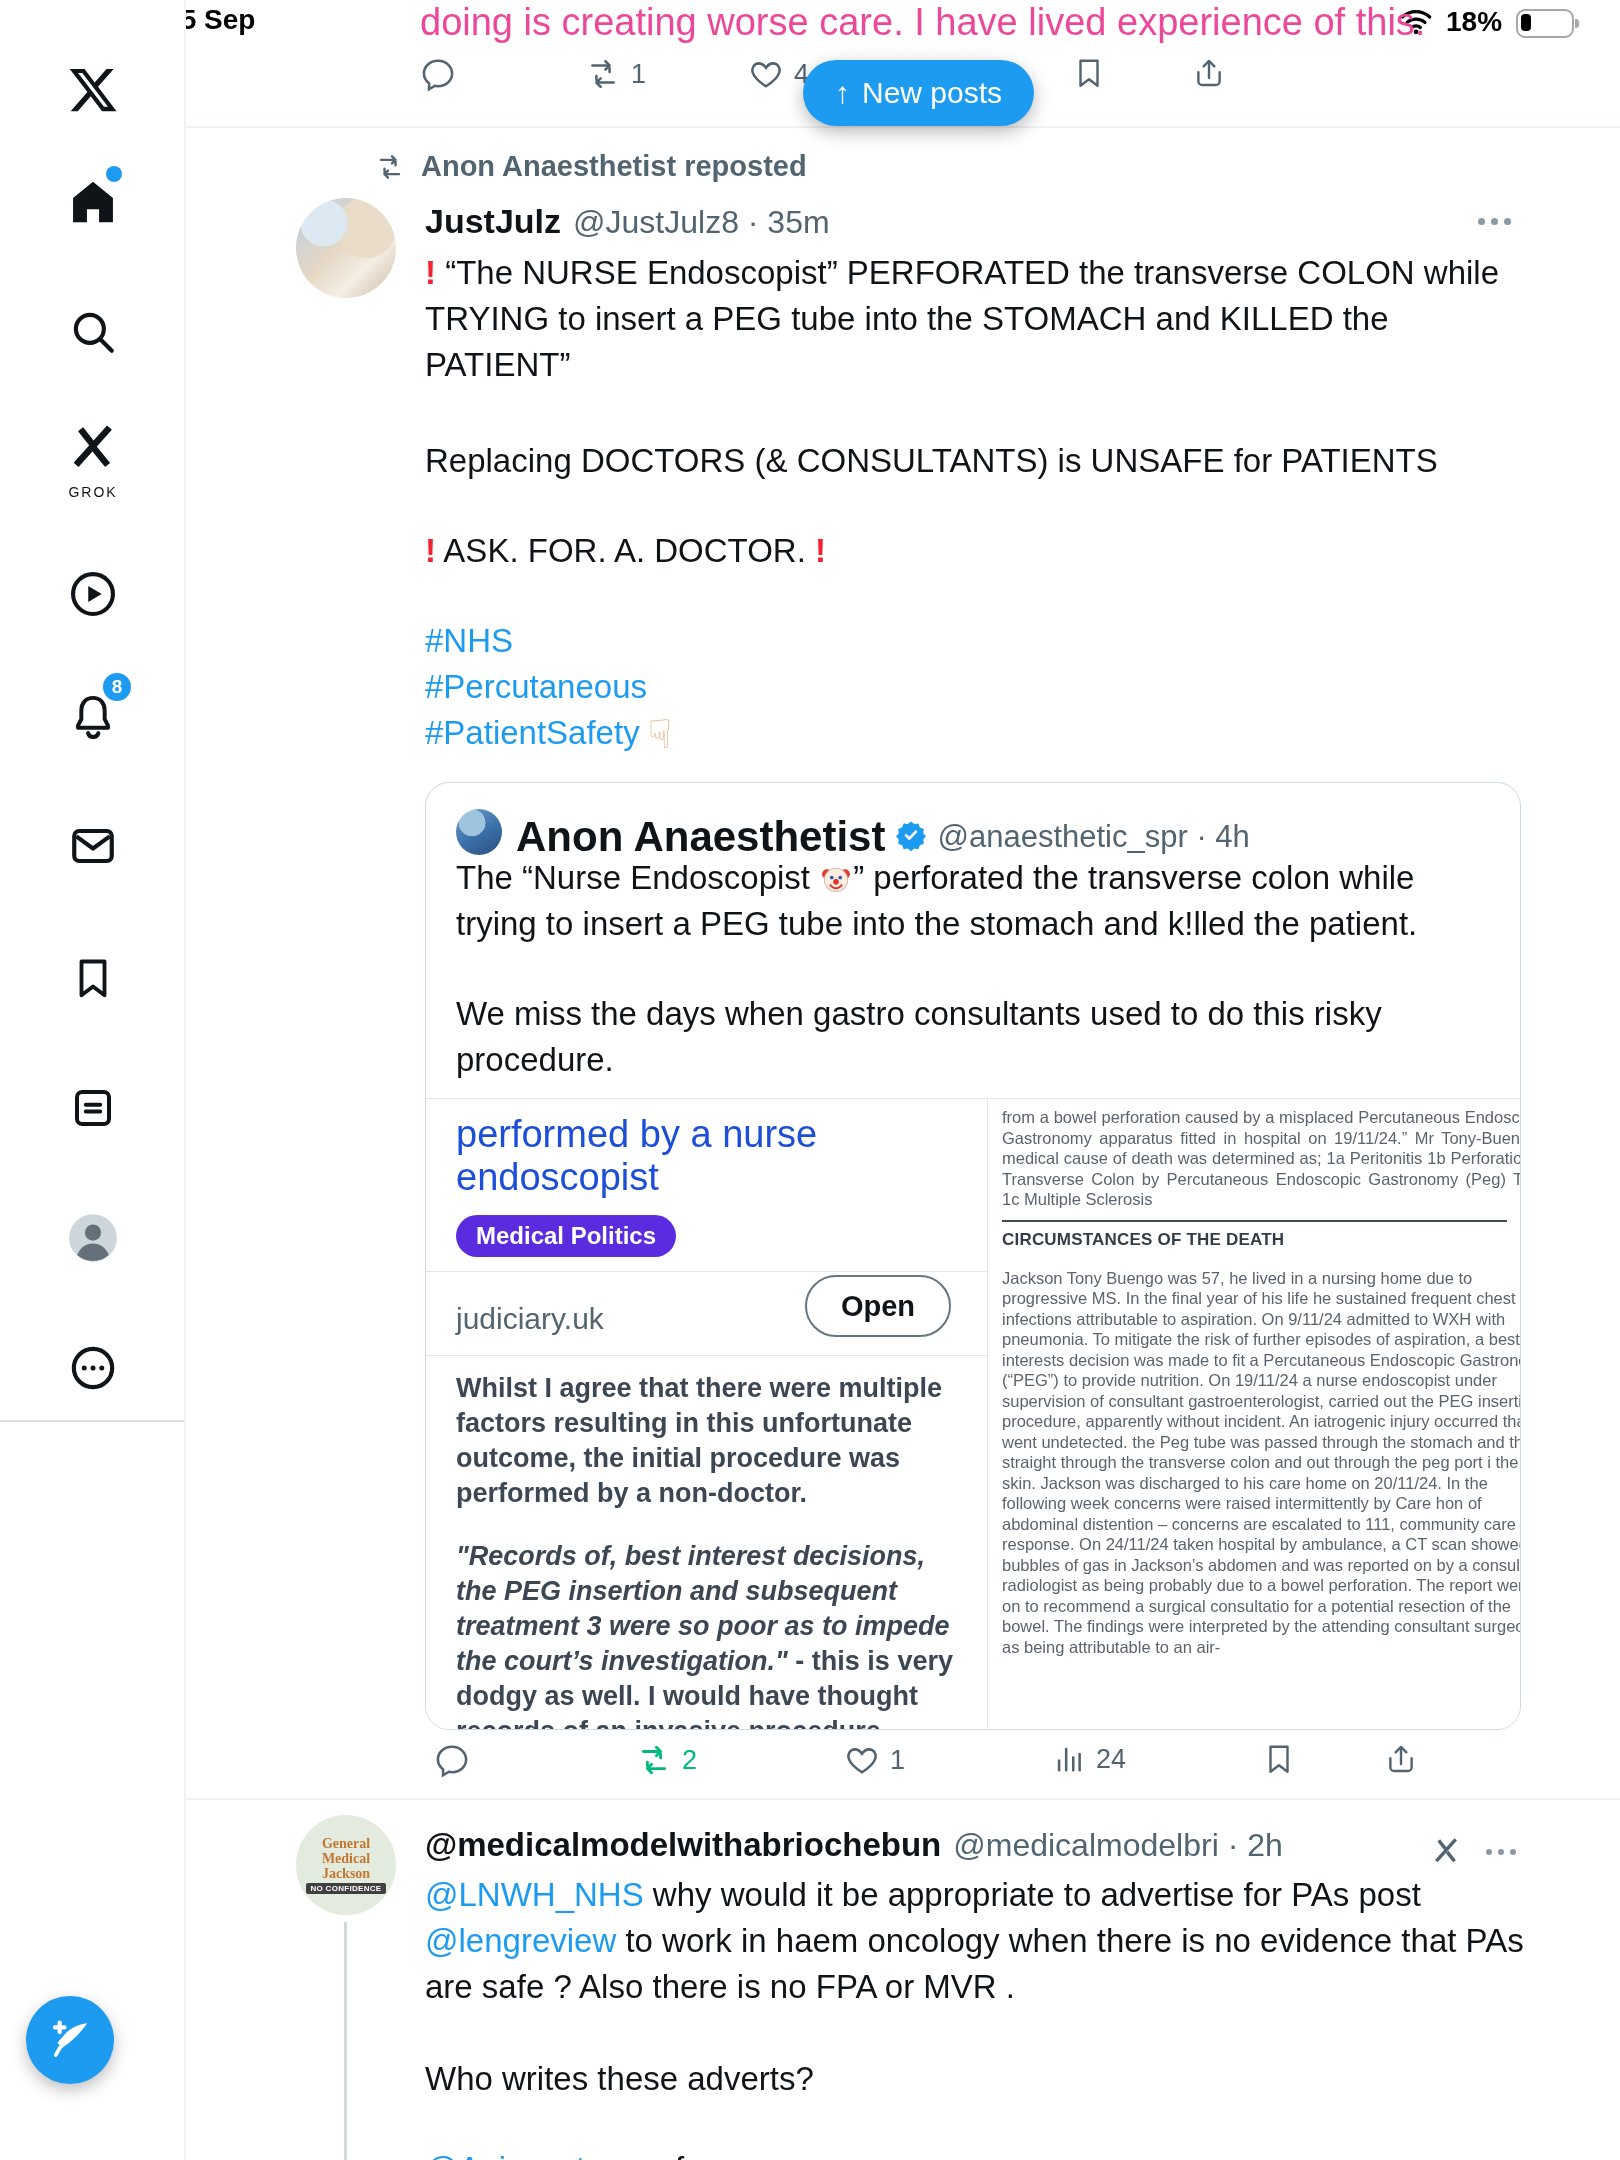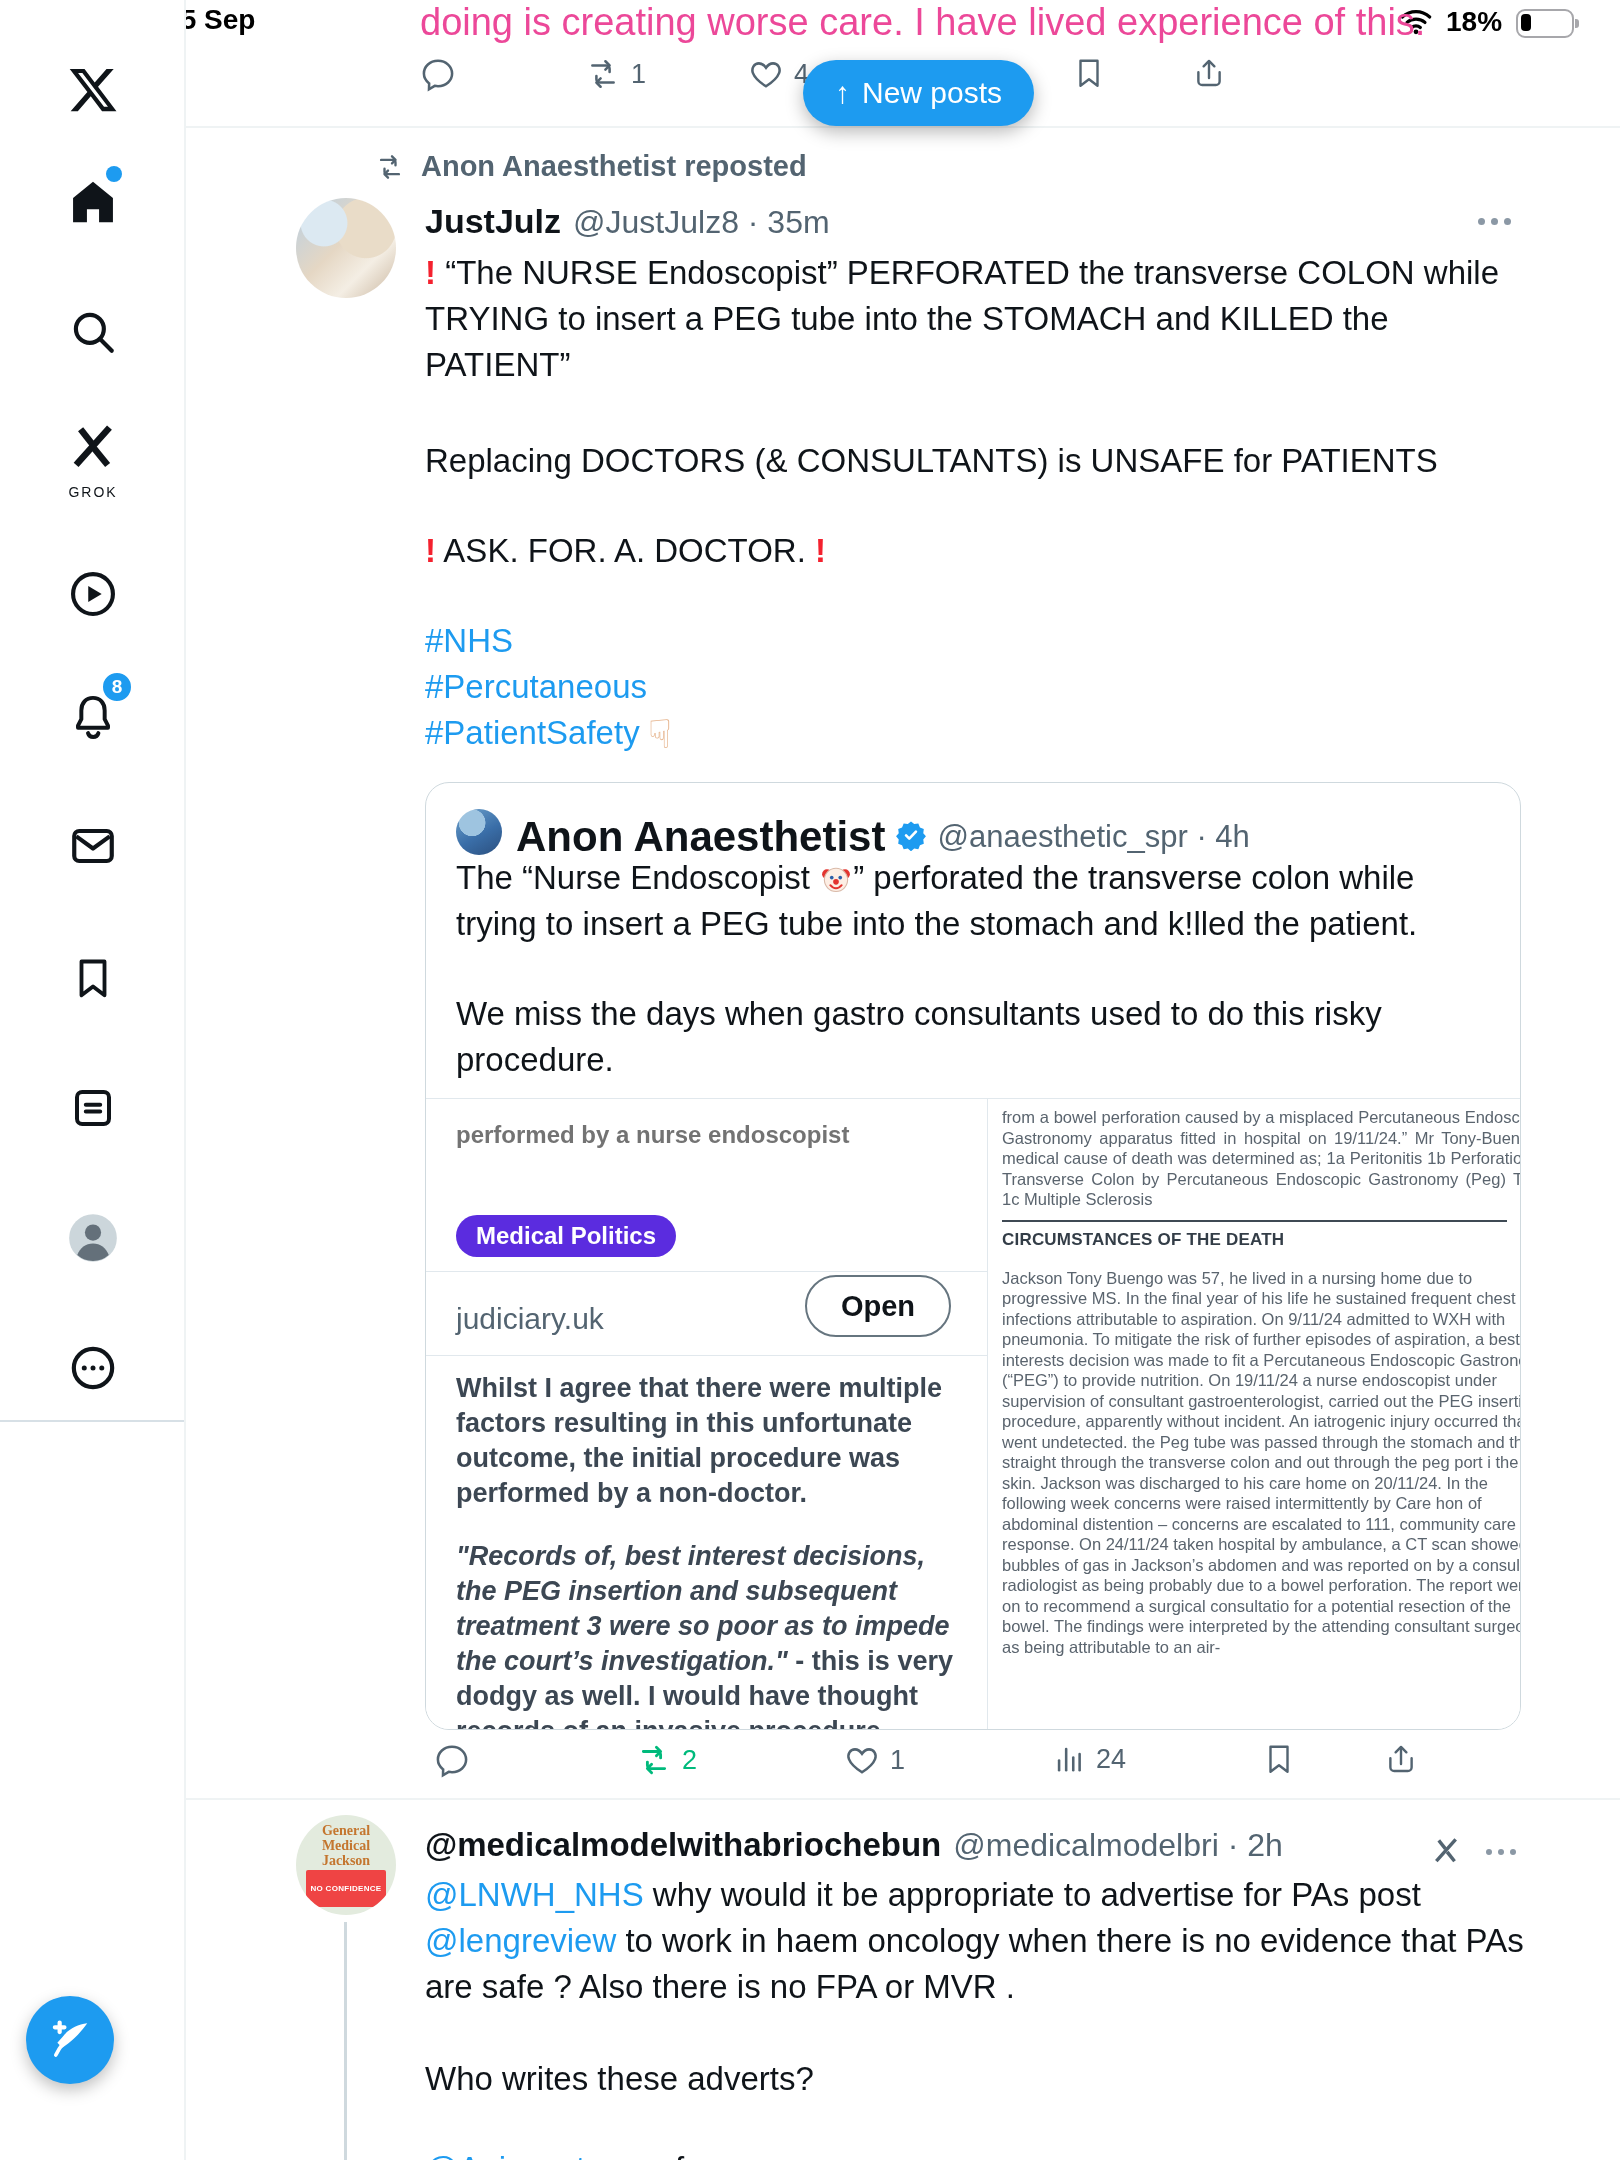--- a/index.html
+++ b/index.html
@@ -68,40 +68,40 @@
   .q-name-row { position:absolute; left:90px; top:30px; display:flex; align-items:center; gap:10px; white-space:nowrap; }
   .q-name-row .dname { font-size:42px; }
   .q-name-row .meta { font-size:31px; }
   .q-body { position:absolute; left:30px; top:72px; width:1036px; font-size:33px; line-height:46px; color:#0f1419; }
   .q-body p.p1 { margin-bottom:44px; }
 
   .q-media { position:absolute; left:0; top:315px; width:1094px; height:633px; border-top:1px solid #e1e8ed; display:flex; }
   .m-left { width:562px; height:100%; border-right:1px solid #e1e8ed; position:relative; background:#fff; overflow:hidden; }
   .m-right { flex:1; height:100%; position:relative; background:#fff; overflow:hidden; }
 
-  .m-title { position:absolute; left:30px; top:14px; width:480px; font-size:24px; line-height:43px; font-weight:700; color:#737373; }
+  .m-title { position:absolute; left:30px; top:14px; width:480px; font-size:38px; line-height:43px; font-weight:400; color:#1d4ed8; }
   .m-badge { position:absolute; left:30px; top:116px; height:42px; padding:0 20px; border-radius:21px; background:#5b2cdf; color:#fff; font-size:24px; font-weight:700; display:flex; align-items:center; }
   .m-hr1 { position:absolute; left:0; top:172px; width:562px; height:1px; background:#e1e8ed; }
   .m-domain { position:absolute; left:30px; top:203px; font-size:30px; color:#536471; }
   .m-open { position:absolute; right:36px; top:176px; height:62px; padding:0 34px; border:2px solid #66757f; border-radius:31px; background:#fff; font-size:29px; font-weight:700; color:#0f1419; display:flex; align-items:center; cursor:pointer; font-family:inherit; }
   .m-hr2 { position:absolute; left:0; top:256px; width:562px; height:1px; background:#e1e8ed; }
   .m-paras { position:absolute; left:30px; top:272px; width:505px; font-size:27px; line-height:35px; font-weight:600; color:#3c4753; }
   .m-paras p { margin-bottom:28px; }
   .m-paras .iq { font-style:italic; }
 
   .doc { position:absolute; left:14px; top:8px; width:548px; color:#5a646e; }
   .doc-intro { font-size:16.5px; line-height:20.5px; text-align:justify; }
   .doc-hr { width:505px; height:2px; background:#3f4a54; margin:10px 0 8px 0; }
   .doc-head { font-size:17px; font-weight:700; color:#333d47; letter-spacing:.2px; }
   .doc-body { margin-top:18px; font-size:16.5px; line-height:20.5px; }
 
   
   .av-gmc { position:absolute; left:110px; top:1815px; width:100px; height:100px; background:#e3ebde; display:flex; flex-direction:column; align-items:center; justify-content:center; }
   .gmc-t { font-family:"Liberation Serif","DejaVu Serif",serif; font-size:14px; font-weight:700; color:#c4762f; line-height:15px; }
-  .gmc-banner { margin-top:2px; background:#ef4444; color:#fff; font-size:8px; font-weight:700; padding:14px 4px; border-radius:2px; letter-spacing:.3px; }
+  .gmc-banner { margin-top:2px; background:#404040; color:#fff; font-size:8px; font-weight:700; padding:1px 4px; border-radius:2px; letter-spacing:.3px; }
   .thread-line { position:absolute; left:158px; top:1922px; width:3px; height:240px; background:#cfd9de; }
   .r-body { position:absolute; left:239px; top:1872px; width:1140px; font-size:33px; line-height:46px; color:#0f1419; }
   .r-body p.p1 { margin-bottom:46px; }
   .r-body p.pz { margin-bottom:44px; }
   .mention { color:#1d9bf0; text-decoration:none; cursor:pointer; }
   .r-topicons { position:absolute; display:flex; align-items:center; gap:24px; color:#8b98a5; }
 </style>
 </head>
 <body>
 

